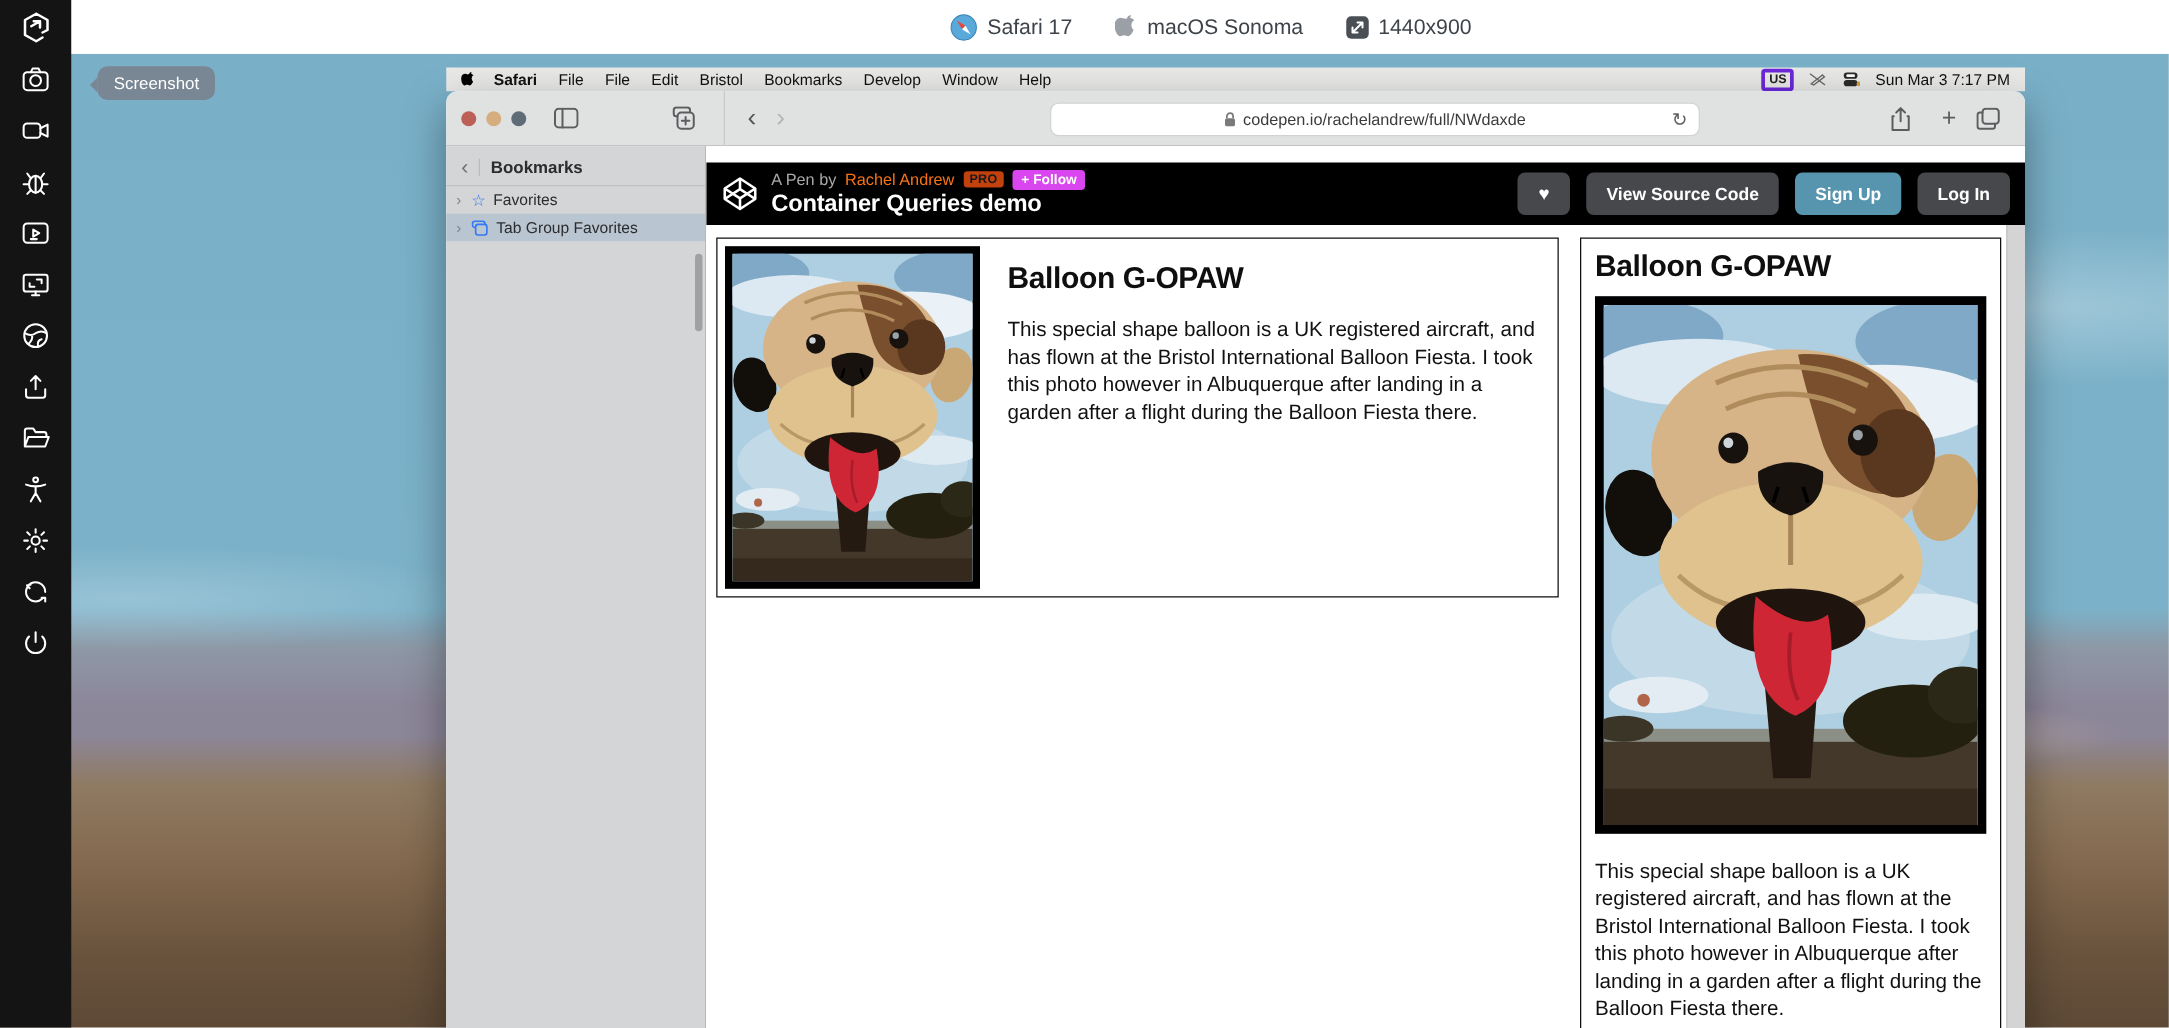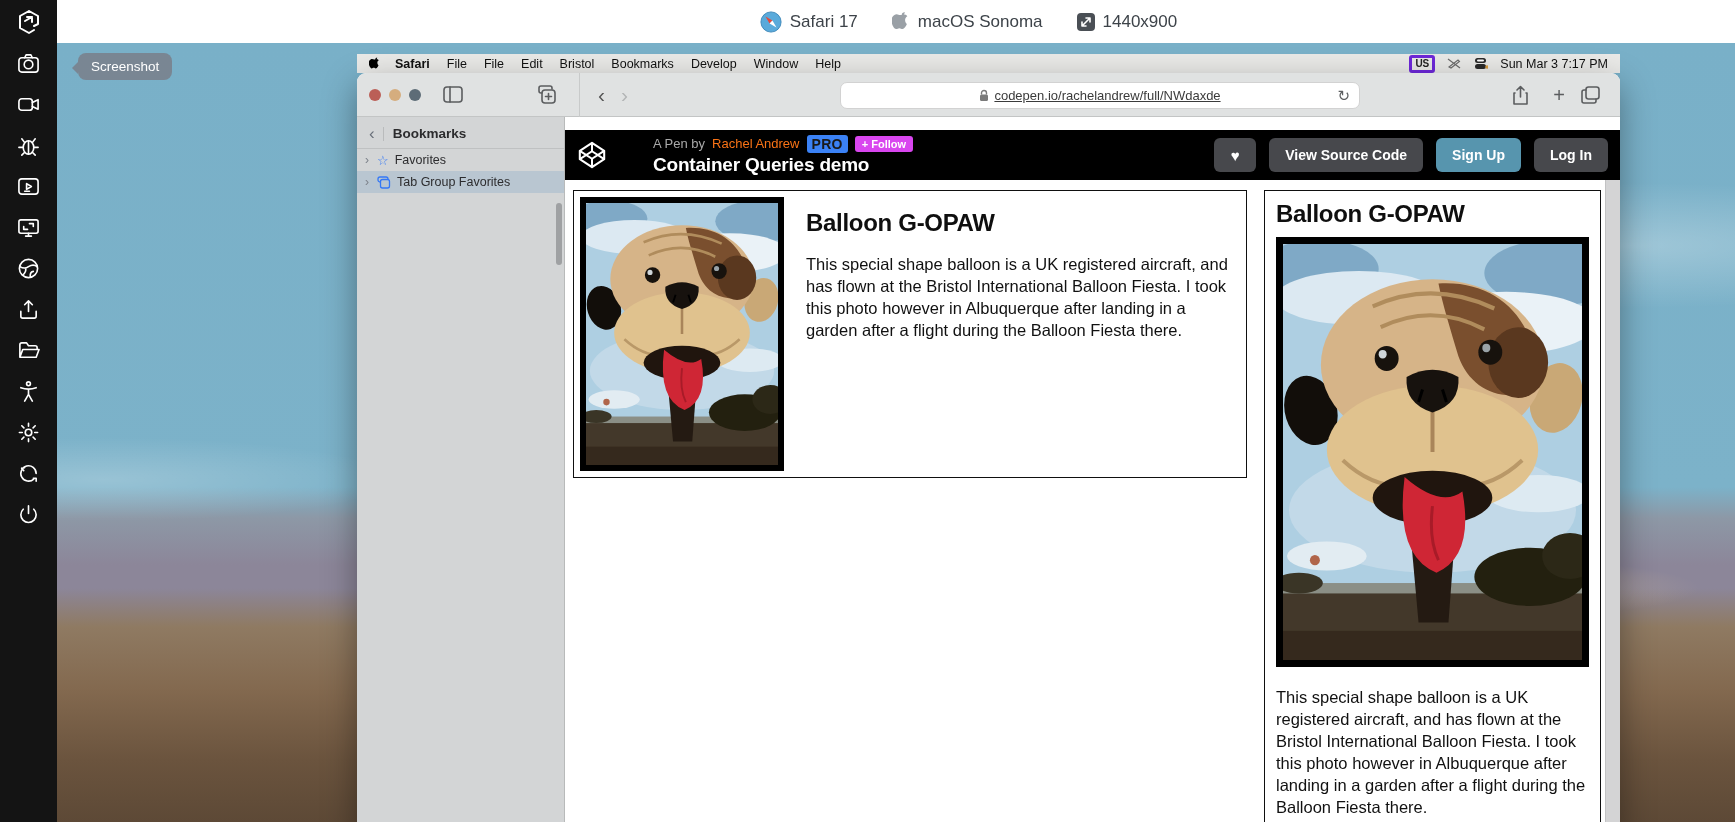--- a/index.html
+++ b/index.html
@@ -61,21 +61,21 @@
   .lights { display:flex; gap:8px; align-items:center; margin-right:22px; }
   .light { width:12px; height:12px; border-radius:50%; }
   .tb-ic { display:flex; align-items:center; justify-content:center; margin-right:8px; }
   .tb-ic svg { stroke:#5b5d5f; fill:none; stroke-width:1.6; stroke-linecap:round; stroke-linejoin:round; }
   .tb-sep { width:1px; height:44px; background:#c8caca; margin:0 10px 0 14px; }
   .nav-ch { font-size:21px; line-height:1; padding:0 8px; }
   .nav-back { color:#555; }
   .nav-fwd { color:#b3b5b6; }
   .urlbar { position:absolute; left:483px; top:9px; width:520px; height:27px; background:#fff;
     border:1px solid #d2d2d2; border-radius:7px; display:flex; align-items:center; justify-content:center;
-    font-size:13px; color:#3b3b3b;text-decoration:underline; }
+    font-size:13px; color:#3b3b3b; }
   .urlbar .lock { margin-right:5px; display:flex; }
   .urlbar .reload { position:absolute; right:9px; color:#5d5f61; font-size:15px; }
   .tb-right { position:absolute; right:12px; top:0; height:44px; display:flex; align-items:center; gap:16px; }
   .tb-right .plus { font-size:20px; color:#5b5d5f; line-height:1; }
 
   .window-body { display:flex; height:calc(100% - 45px); }
 
   
   .bm-sidebar { width:208px; background:#d3d5d6; border-right:1px solid #b8baba; position:relative; flex:0 0 auto; }
   .bm-head { display:flex; align-items:center; padding:8px 10px 6px 12px; }
@@ -86,27 +86,27 @@
   .bm-row { display:flex; align-items:center; height:22px; padding-left:8px; font-size:12.5px; color:#2c2c2e; }
   .bm-row.sel { background:#b9c6d1; }
   .bm-disc { color:#7c828a; font-size:12px; width:12px; }
   .bm-star { color:#3478f6; font-size:13px; margin-right:6px; }
   .bm-tabgrp { margin-right:6px; display:flex; }
   .bm-thumb { position:absolute; right:2px; top:86px; width:6px; height:62px; border-radius:3px; background:#9fa1a3; }
 
   
   .content { flex:1; background:#fff; position:relative; overflow:hidden; }
   .pen-gap { height:13px; background:#fff; }
-  .pen-header { height:50px; background:#000; display:flex; align-items:center; padding:0 12px; color:#fff;gap:36px; }
+  .pen-header { height:50px; background:#000; display:flex; align-items:center; padding:0 12px; color:#fff; }
   .pen-logo { width:30px; height:30px; margin-right:10px; flex:0 0 auto; }
   .pen-meta { display:flex; flex-direction:column; justify-content:center; }
   .pen-byline { display:flex; align-items:center; gap:7px; font-size:13px; }
   .pen-by { color:#a9a9a9; }
   .pen-author { color:#f97316; }
-  .pro-badge { background:#3b82f6; color:#191919; font-size:14px; font-weight:bold;
+  .pro-badge { background:#c2410c; color:#191919; font-size:10px; font-weight:bold;
     padding:1px 5px; border-radius:3px; letter-spacing:.3px; }
   .follow-btn { background:#d946ef; color:#fff; font-size:11px; font-weight:bold;
     padding:2px 7px; border-radius:3px; }
   .pen-title { font-size:19px; font-weight:bold; margin-top:1px; letter-spacing:-.2px; }
   .pen-actions { margin-left:auto; display:flex; align-items:center; gap:13px; }
   .pbtn { background:#47484c; color:#fff; font-weight:bold; font-size:14px; border:none;
     border-radius:6px; height:34px; padding:0 16px; display:flex; align-items:center; }
   .pbtn.heart { width:42px; justify-content:center; font-size:15px; }
   .pbtn.signup { background:#5795ae; }
 

